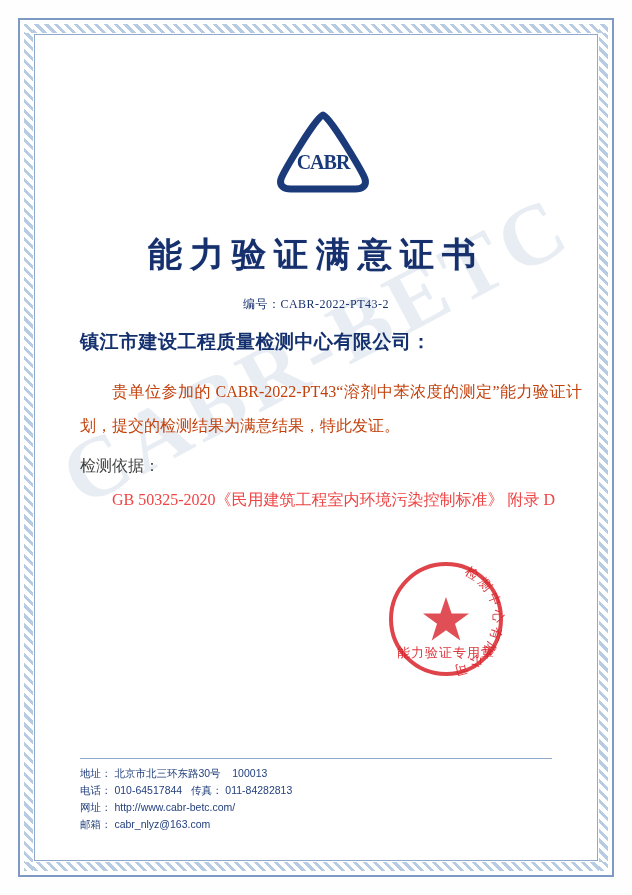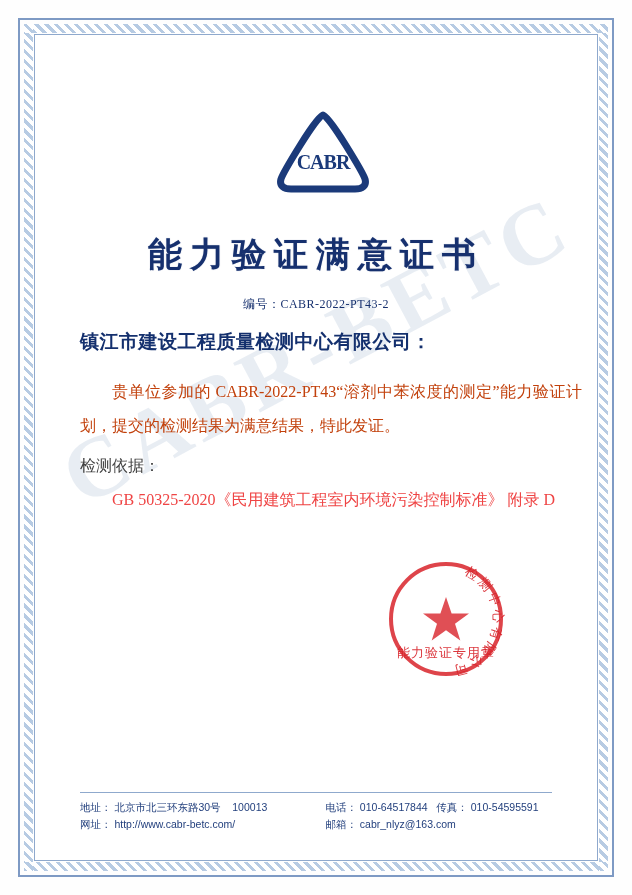--- a/index.html
+++ b/index.html
@@ -201,20 +201,21 @@
     font-size: 10.5px;
     color: #24417e;
     line-height: 17px;
   }
   .footer-rule {
     border-top: 1px solid #8fa9cd;
     margin-bottom: 6px;
   }
   .footer-row {
     display: flex;
+    flex-direction: column;
   }
   .footer-col-left { width: 52%; }
   .footer-col-right { width: 48%; }
 </style>
 </head>
 <body>
 
 <div class="page">
 
   <div class="border-outer"></div>
@@ -274,21 +275,21 @@
           <span>地址：</span>
           <span>北京市北三环东路30号</span>
           &nbsp;&nbsp;
           <span>100013</span>
         </div>
         <div class="footer-col-right">
           <span>电话：</span>
           <span>010-64517844</span>
           &nbsp;
           <span>传真：</span>
-          <span>010-54595591</span>
+          <span>011-84282813</span>
         </div>
       </div>
       <div class="footer-row">
         <div class="footer-col-left">
           <span>网址：</span>
           <span>http://www.cabr-betc.com/</span>
         </div>
         <div class="footer-col-right">
           <span>邮箱：</span>
           <span>cabr_nlyz@163.com</span>

